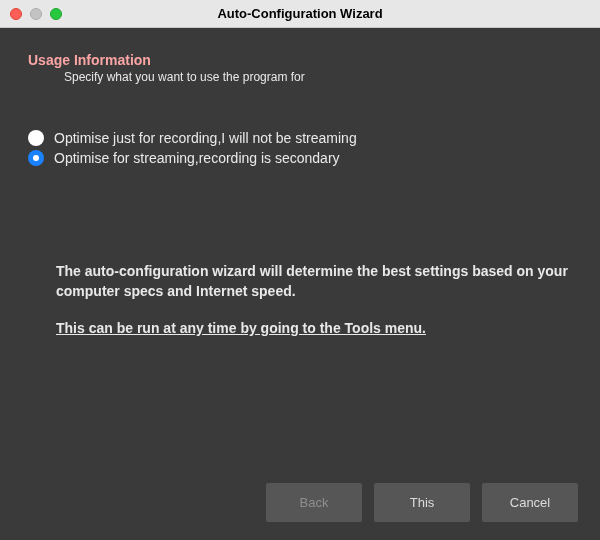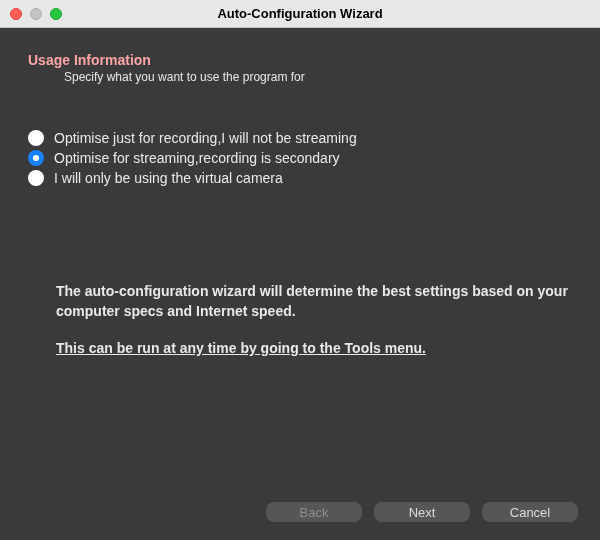--- a/index.html
+++ b/index.html
@@ -116,26 +116,26 @@
     }
     .button-bar {
       position: absolute;
       bottom: 18px;
       right: 22px;
       display: flex;
       gap: 12px;
     }
     .btn {
       min-width: 96px;
-      height: 20px;
+      height: 39px;
       background: #565656;
       color: #dcdcdc;
       font-size: 13px;
       border: none;
-      border-radius: 8px;
+      border-radius: 2px;
       cursor: pointer;
       padding: 0 18px;
       text-align: center;
       display: flex;
       align-items: center;
       justify-content: center;
     }
     .btn[aria-disabled="true"] {
       color: #8f8f8f;
     }
@@ -161,30 +161,26 @@
     <div class="radio-row">
       <span class="radio-outer"></span>
       <span class="radio-label">Optimise just for recording,I will not be streaming</span>
     </div>
     <div class="radio-row">
       <span class="radio-outer selected">
           <span class="radio-inner"></span>
         </span>
       <span class="radio-label">Optimise for streaming,recording is secondary</span>
     </div>
-    <div class="radio-row">
-      <span class="radio-outer"></span>
-      <span class="radio-label">I will only be using the virtual camera</span>
-    </div>
   </div>
 
   <div class="info-block">
     <div>The auto-configuration wizard will determine the best settings based on your computer specs and Internet speed.</div>
     <div class="info-p2">This can be run at any time by going to the Tools menu.</div>
   </div>
 
   <div class="button-bar">
     <button class="btn" aria-disabled="true">Back</button>
-    <button class="btn">Next</button>
+    <button class="btn">This</button>
     <button class="btn">Cancel</button>
   </div>
 
 </div>
 
 </body></html>

